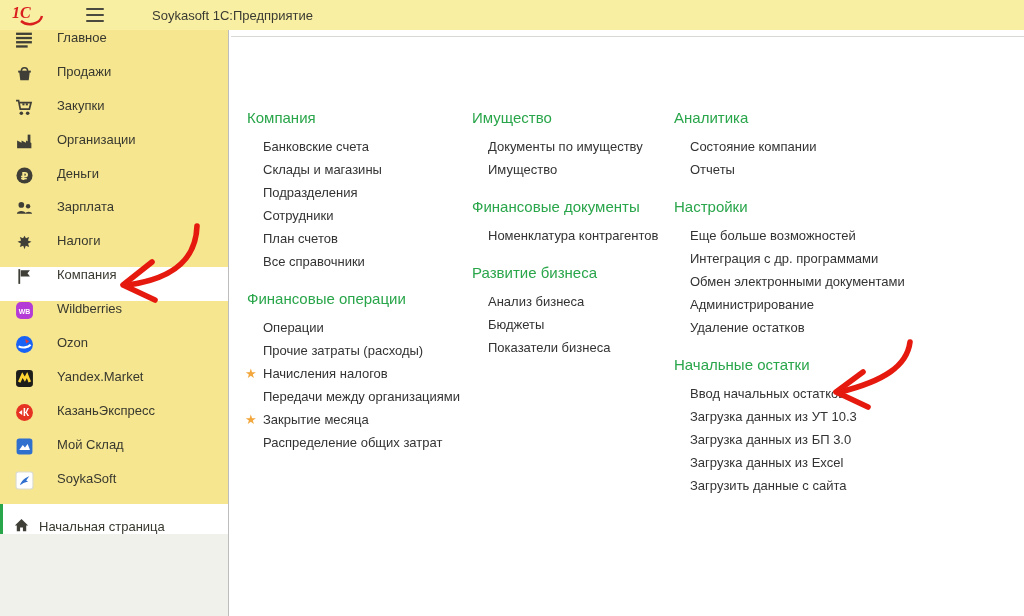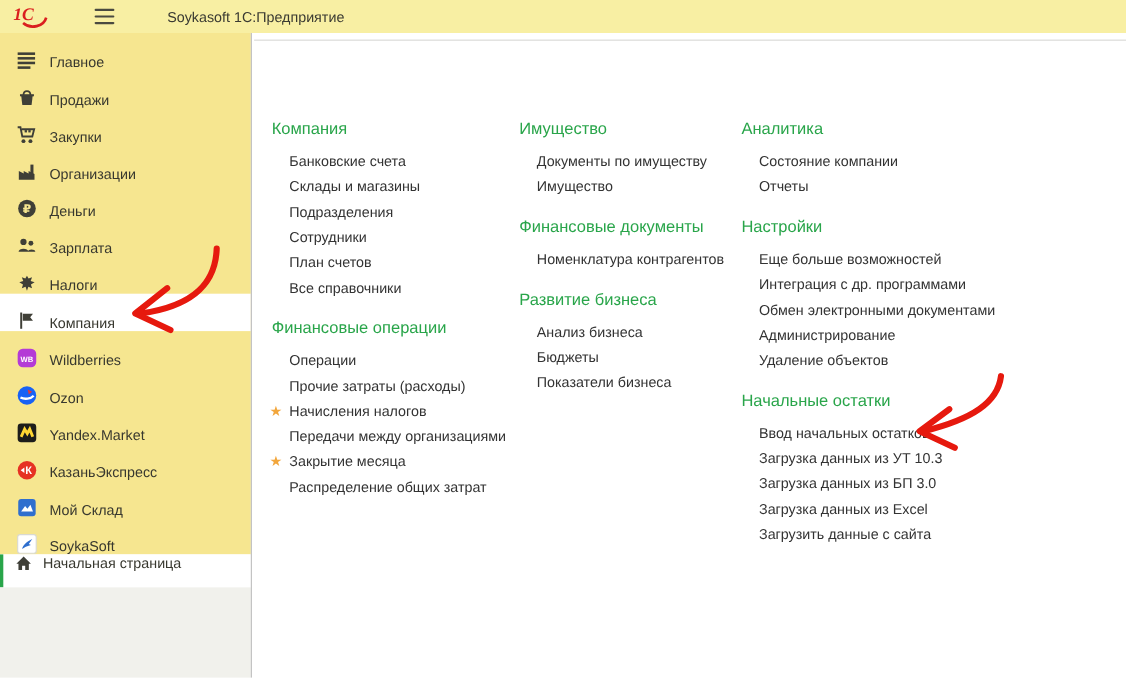--- a/index.html
+++ b/index.html
@@ -20,27 +20,27 @@
   .titlebar{position:absolute;top:0;left:0;width:1024px;height:30px;
     background:var(--topbar-yellow);display:flex;align-items:center;z-index:6;gap:28px;}
   .logo{margin-left:12px;width:32px;height:24px;}
   .hamburger{margin-left:14px;width:18px;height:14px;display:flex;flex-direction:column;
     justify-content:space-between;cursor:pointer;}
   .hamburger i{display:block;height:2.4px;background:#4a4a40;border-radius:1px;}
   .title{margin-left:20px;font-size:13px;color:#3a3a32;}
   
   .sidebar{position:absolute;top:30px;left:0;width:228px;height:474px;
     background:var(--sidebar-yellow);z-index:2;}
-  .srow{height:33.9px;display:flex;align-items:flex-end;padding-left:15px;
-    font-size:13px;color:var(--text);cursor:pointer;}
+  .srow{height:33.9px;display:flex;align-items:flex-start;padding-left:15px;
+    font-size:13px;color:var(--text);cursor:pointer;gap:12px;}
   .srow.active{background:#fff;}
   .sicon{width:19px;height:19px;margin-right:11px;flex:none;}
   .sicon svg{width:19px;height:19px;display:block;}
   .home-row{position:absolute;top:504px;left:0;width:228px;height:30px;background:#fff;
-    border-left:3px solid var(--green);display:flex;align-items:flex-start;padding-left:10px;
+    border-left:3px solid var(--green);display:flex;align-items:flex-end;padding-left:10px;
     font-size:13px;color:var(--text);z-index:2;cursor:pointer;}
   .home-row .sicon{width:17px;height:17px;margin-right:9px;}
   .home-row .sicon svg{width:17px;height:17px;}
   .sidebar-bottom{position:absolute;top:534px;left:0;width:228px;height:82px;
     background:#f1f1ec;z-index:2;}
   .vdivider{position:absolute;top:28px;left:228px;width:1px;height:588px;background:#bdbdbd;z-index:3;}
   
   .content{position:absolute;top:30px;left:229px;width:795px;height:586px;background:#fff;}
   .content .hairline{position:absolute;top:6px;left:2px;right:0;height:1px;background:#d8d8d4;}
   .col{position:absolute;top:79px;}
@@ -270,21 +270,21 @@
         <h3>Аналитика</h3>
         <div class="mitem"><span class="mtext">Состояние компании</span></div>
         <div class="mitem"><span class="mtext">Отчеты</span></div>
       </div>
       <div class="section">
         <h3>Настройки</h3>
         <div class="mitem"><span class="mtext">Еще больше возможностей</span></div>
         <div class="mitem"><span class="mtext">Интеграция с др. программами</span></div>
         <div class="mitem"><span class="mtext">Обмен электронными документами</span></div>
         <div class="mitem"><span class="mtext">Администрирование</span></div>
-        <div class="mitem"><span class="mtext">Удаление объектов</span></div>
+        <div class="mitem"><span class="mtext">Удаление остатков</span></div>
       </div>
       <div class="section">
         <h3>Начальные остатки</h3>
         <div class="mitem"><span class="mtext">Ввод начальных остатков</span></div>
         <div class="mitem"><span class="mtext">Загрузка данных из УТ 10.3</span></div>
         <div class="mitem"><span class="mtext">Загрузка данных из БП 3.0</span></div>
         <div class="mitem"><span class="mtext">Загрузка данных из Excel</span></div>
         <div class="mitem"><span class="mtext">Загрузить данные с сайта</span></div>
       </div>
     </div>

